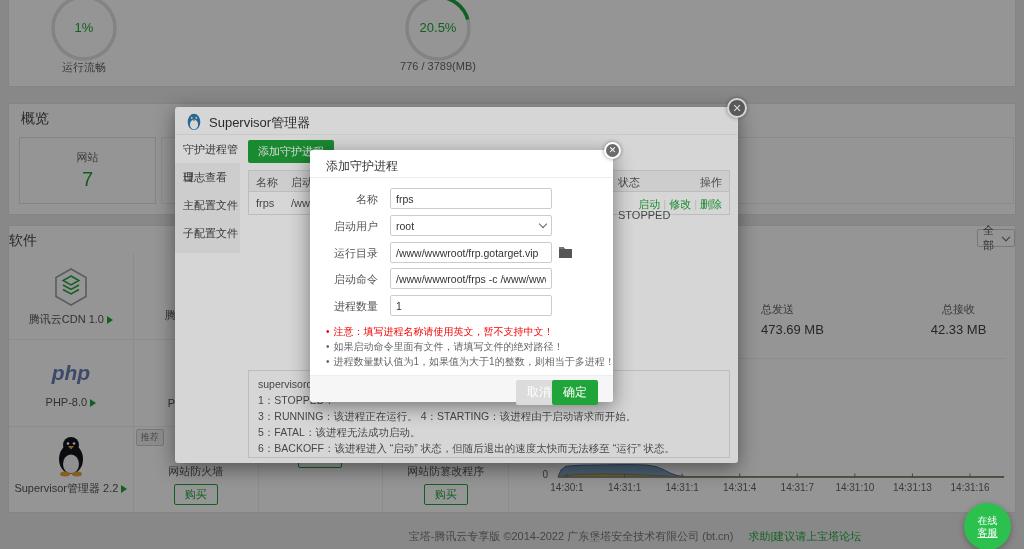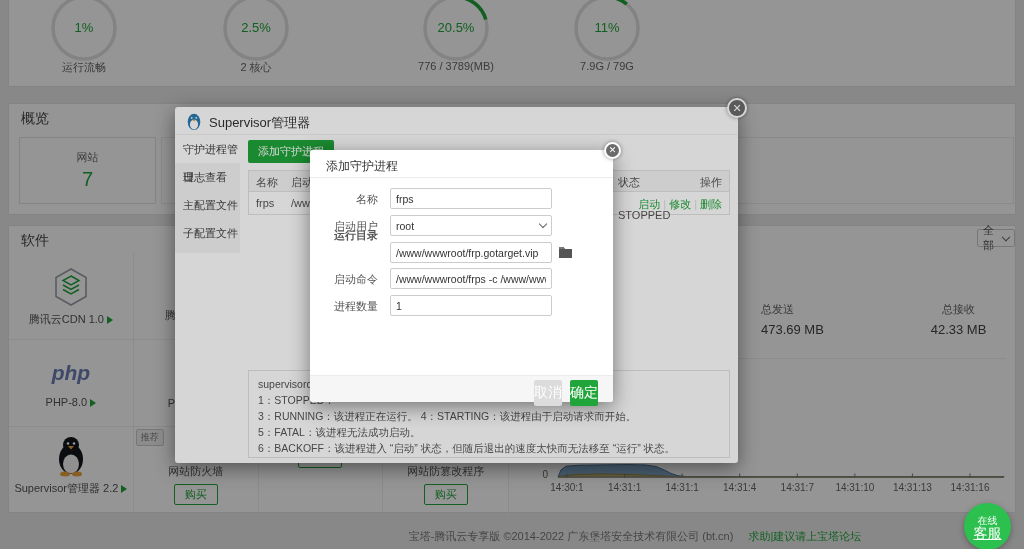--- a/index.html
+++ b/index.html
@@ -38,72 +38,56 @@
   .sep{color:#ddd;margin:0 3px;}
   .help-line{font-size:10.5px;line-height:16px;color:#555;white-space:nowrap;}
   .fld-label{position:absolute;left:0;width:68px;text-align:right;font-size:11px;color:#555;}
   .fld-input{position:absolute;left:80px;width:162px;height:21px;border:1px solid #ccc;border-radius:2px;
              font-size:10.5px;color:#333;padding:0 5px;box-sizing:border-box;
              font-family:"Liberation Sans","DejaVu Sans",sans-serif;}
   .note{font-size:10px;line-height:15px;white-space:nowrap;}
   .note .blt{margin-right:4px;}
   .note-gray{color:#666;}
   .note-red{color:#f20000;}
-  .m-btn{border:none;border-radius:2px;color:#fff;font-size:14px;padding:4px 0;cursor:pointer;}
+  .m-btn{border:none;border-radius:2px;color:#fff;font-size:12px;padding:4px 11px;cursor:pointer;}
   .chart-xlab{position:absolute;font-size:10px;color:#666;text-align:center;width:56px;top:0;}
 </style>
 </head>
 <body>
 
 <div class="panel" style="left:8px;top:-52px;width:1008px;height:139px;border-top:none;">
   <div class="abs" style="left:15px;top:52px;width:120px;height:80px;">
     <svg class="abs" style="left:25px;top:-7px;" width="70" height="70">
       <circle cx="35" cy="35" r="31" fill="none" stroke="#e0e0e0" stroke-width="3.5"></circle>
       <circle class="gauge-arc" cx="35" cy="35" r="31" fill="none" stroke="#20a53a" stroke-width="3.5" transform="rotate(-90 35 35)" stroke-dasharray="1.9 194.8"></circle>
     </svg>
     <div class="abs gauge-pct" style="left:0;top:20px;width:120px;">1%</div>
     <div class="abs gauge-label" style="left:0;top:60px;width:120px;">运行流畅</div>
   </div>
-  <div class="abs" style="left:187px;top:52px;width:120px;height:80px;">
-    <svg class="abs" style="left:25px;top:-7px;" width="70" height="70">
-      <circle cx="35" cy="35" r="31" fill="none" stroke="#e0e0e0" stroke-width="3.5"></circle>
-      <circle class="gauge-arc" cx="35" cy="35" r="31" fill="none" stroke="#20a53a" stroke-width="3.5" transform="rotate(-90 35 35)" stroke-dasharray="4.9 194.8"></circle>
-    </svg>
-    <div class="abs gauge-pct" style="left:0;top:20px;width:120px;">2.5%</div>
-    <div class="abs gauge-label" style="left:0;top:60px;width:120px;">2 核心</div>
-  </div>
-  <div class="abs" style="left:377px;top:52px;width:140px;height:80px;">
+  <div class="abs" style="left:359px;top:52px;width:140px;height:80px;">
     <svg class="abs" style="left:35px;top:-7px;" width="70" height="70">
       <circle cx="35" cy="35" r="31" fill="none" stroke="#e0e0e0" stroke-width="3.5"></circle>
       <circle class="gauge-arc" cx="35" cy="35" r="31" fill="none" stroke="#20a53a" stroke-width="3.5" transform="rotate(-90 35 35)" stroke-dasharray="39.9 194.8"></circle>
     </svg>
     <div class="abs gauge-pct" style="left:0;top:20px;width:140px;">20.5%</div>
     <div class="abs gauge-label" style="left:0;top:60px;width:140px;">776 / 3789(MB)</div>
   </div>
-  <div class="abs" style="left:533px;top:52px;width:130px;height:80px;">
-    <svg class="abs" style="left:30px;top:-7px;" width="70" height="70">
-      <circle cx="35" cy="35" r="31" fill="none" stroke="#e0e0e0" stroke-width="3.5"></circle>
-      <circle class="gauge-arc" cx="35" cy="35" r="31" fill="none" stroke="#20a53a" stroke-width="3.5" transform="rotate(-90 35 35)" stroke-dasharray="21.4 194.8"></circle>
-    </svg>
-    <div class="abs gauge-pct" style="left:0;top:20px;width:130px;">11%</div>
-    <div class="abs gauge-label" style="left:0;top:60px;width:130px;">7.9G / 79G</div>
-  </div>
 </div>
 
 <div class="panel" style="left:8px;top:103px;width:1008px;height:112px;">
   <div class="abs sec-title" style="left:12px;top:6px;">概览</div>
   <div class="card" style="left:152px;top:33px;width:853px;height:67px;border-color:#ececec;"></div>
   <div class="card" style="left:10px;top:33px;width:137px;height:67px;">
     <div class="abs stat-label" style="left:0;top:12px;width:135px;text-align:center;">网站</div>
     <div class="abs" style="left:0;top:30px;width:135px;text-align:center;font-size:20px;color:#20a53a;">7</div>
   </div>
 </div>
 
 <div class="panel" style="left:8px;top:225px;width:1008px;height:288px;">
-  <div class="abs sec-title" style="left:12px;top:6px;">软件</div>
+  <div class="abs sec-title" style="left:0;top:6px;">软件</div>
   <div class="abs sel" style="left:968px;top:3px;width:38px;height:18px;">
     <span>全部</span>
     <span class="chev"></span>
   </div>
 
   <div class="abs" style="left:0;top:27px;width:499px;height:261px;display:grid;grid-template-columns:repeat(4,124.75px);grid-template-rows:repeat(3,87px);">
 
     <div class="grid-cell" style="padding-top:15px;">
       <svg width="34" height="38" viewBox="0 0 34 38">
         <polygon points="17,1 32,9.5 32,28.5 17,37 2,28.5 2,9.5" fill="none" stroke="#9aa0a6" stroke-width="1.6"></polygon>
@@ -267,36 +251,41 @@
 
   <span class="fld-label" style="top:42px;">名称</span>
   <input class="fld-input" style="top: 38px;" value="frps">
 
   <span class="fld-label" style="top:69px;">启动用户</span>
   <div class="fld-input sel" style="top:65px;display:flex;">
     <span>root</span>
     <span class="chev"></span>
   </div>
 
-  <span class="fld-label" style="top:78px;font-weight:bold;">运行目录</span>
+  <span class="fld-label" style="top:96px;">运行目录</span>
   <input class="fld-input" style="top: 92px;" value="/www/wwwroot/frp.gotarget.vip">
   <svg class="abs" style="left:248px;top:95px;cursor:pointer;" width="15" height="13" viewBox="0 0 15 13">
     <path d="M1 2 h4.5 l1.5 2 H14 v9 H1 z" fill="#555"></path>
     <path d="M1 2 h4.5 l1.5 2 H1 z" fill="#777"></path>
   </svg>
 
   <span class="fld-label" style="top:122px;">启动命令</span>
   <input class="fld-input" style="top: 118px;" value="/www/wwwroot/frps -c /www/wwwroot/frps.">
 
   <span class="fld-label" style="top:149px;">进程数量</span>
   <input class="fld-input" style="top: 145px;" value="1">
 
+  <div class="abs" style="left:16px;top:174px;width:280px;">
+    <div class="note note-red"><span class="blt">•</span><span>注意：填写进程名称请使用英文，暂不支持中文！</span></div>
+    <div class="note note-gray"><span class="blt">•</span><span>如果启动命令里面有文件，请填写文件的绝对路径！</span></div>
+    <div class="note note-gray"><span class="blt">•</span><span>进程数量默认值为1，如果值为大于1的整数，则相当于多进程！</span></div>
+  </div>
 
   <div class="abs" style="left:0;top:225px;width:303px;height:27px;background:#f6f6f6;border-top:1px solid #ededed;box-sizing:border-box;border-radius:0 0 3px 3px;">
     <button class="m-btn" style="position:absolute;right:51px;top:4px;background:#dcdcdc;">取消</button>
     <button class="m-btn" style="position:absolute;right:15px;top:4px;background:#20a53a;">确定</button>
   </div>
 </div>
 
 <div class="abs" style="left:964px;top:503px;width:47px;height:47px;border-radius:50%;background:#2cc04e;z-index:50;display:flex;flex-direction:column;align-items:center;justify-content:center;box-shadow:0 2px 6px rgba(0,0,0,.3);cursor:pointer;">
   <span style="font-size:10px;color:#fff;line-height:12px;">在线</span>
-  <span style="font-size:14px;color:#fff;line-height:12px;text-decoration:underline;">客服</span>
+  <span style="font-size:10px;color:#fff;line-height:12px;text-decoration:underline;">客服</span>
 </div>
 
 </body></html>

